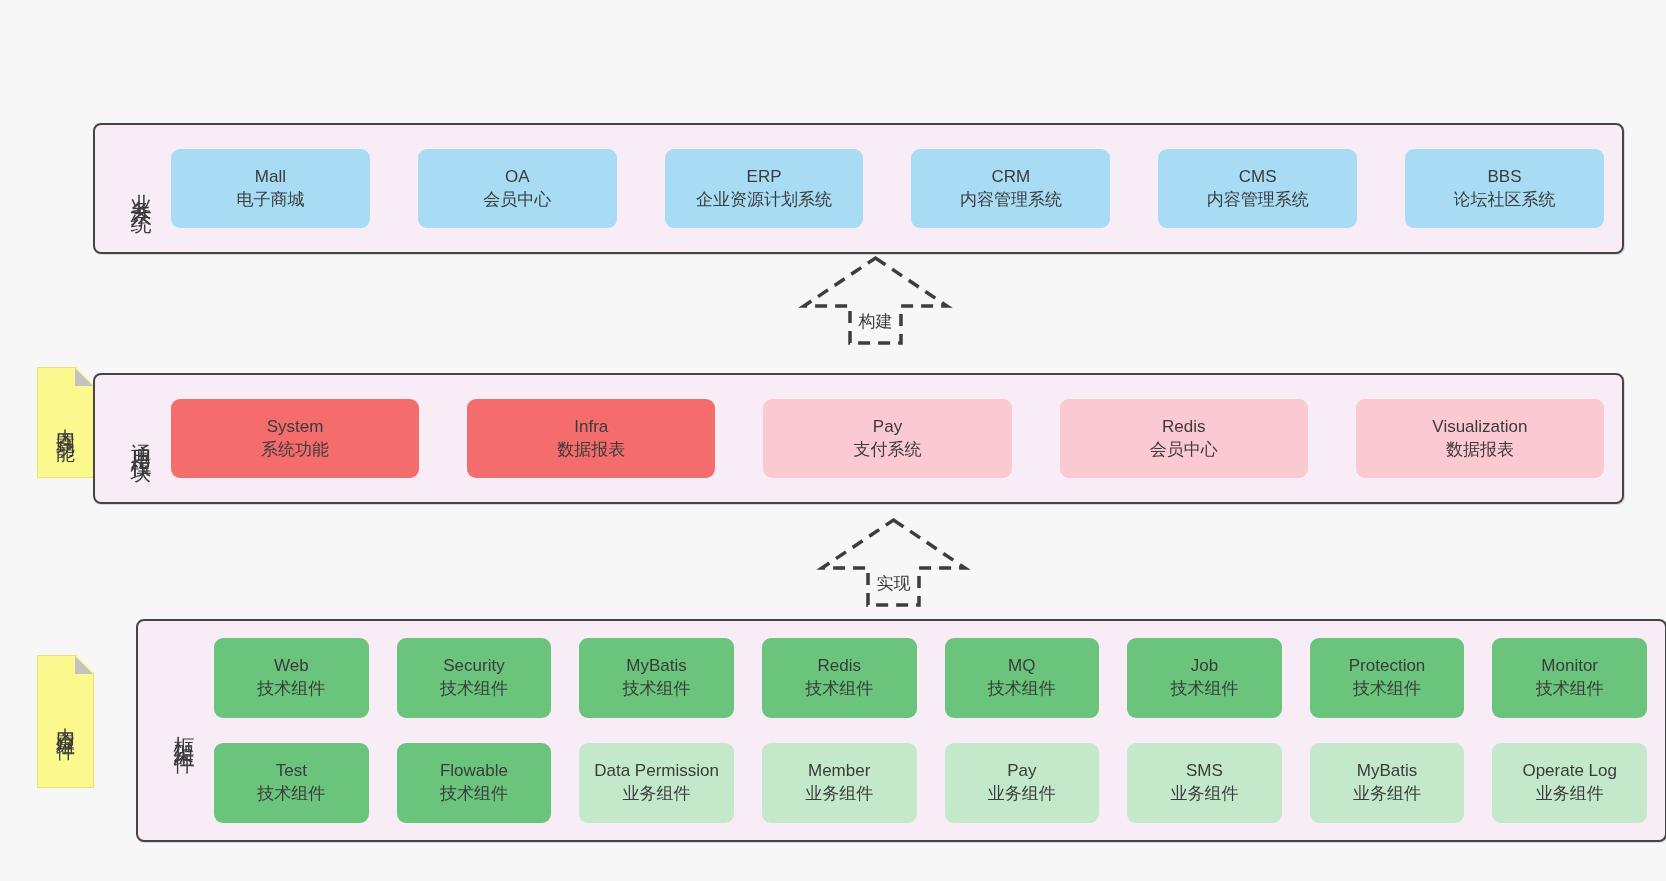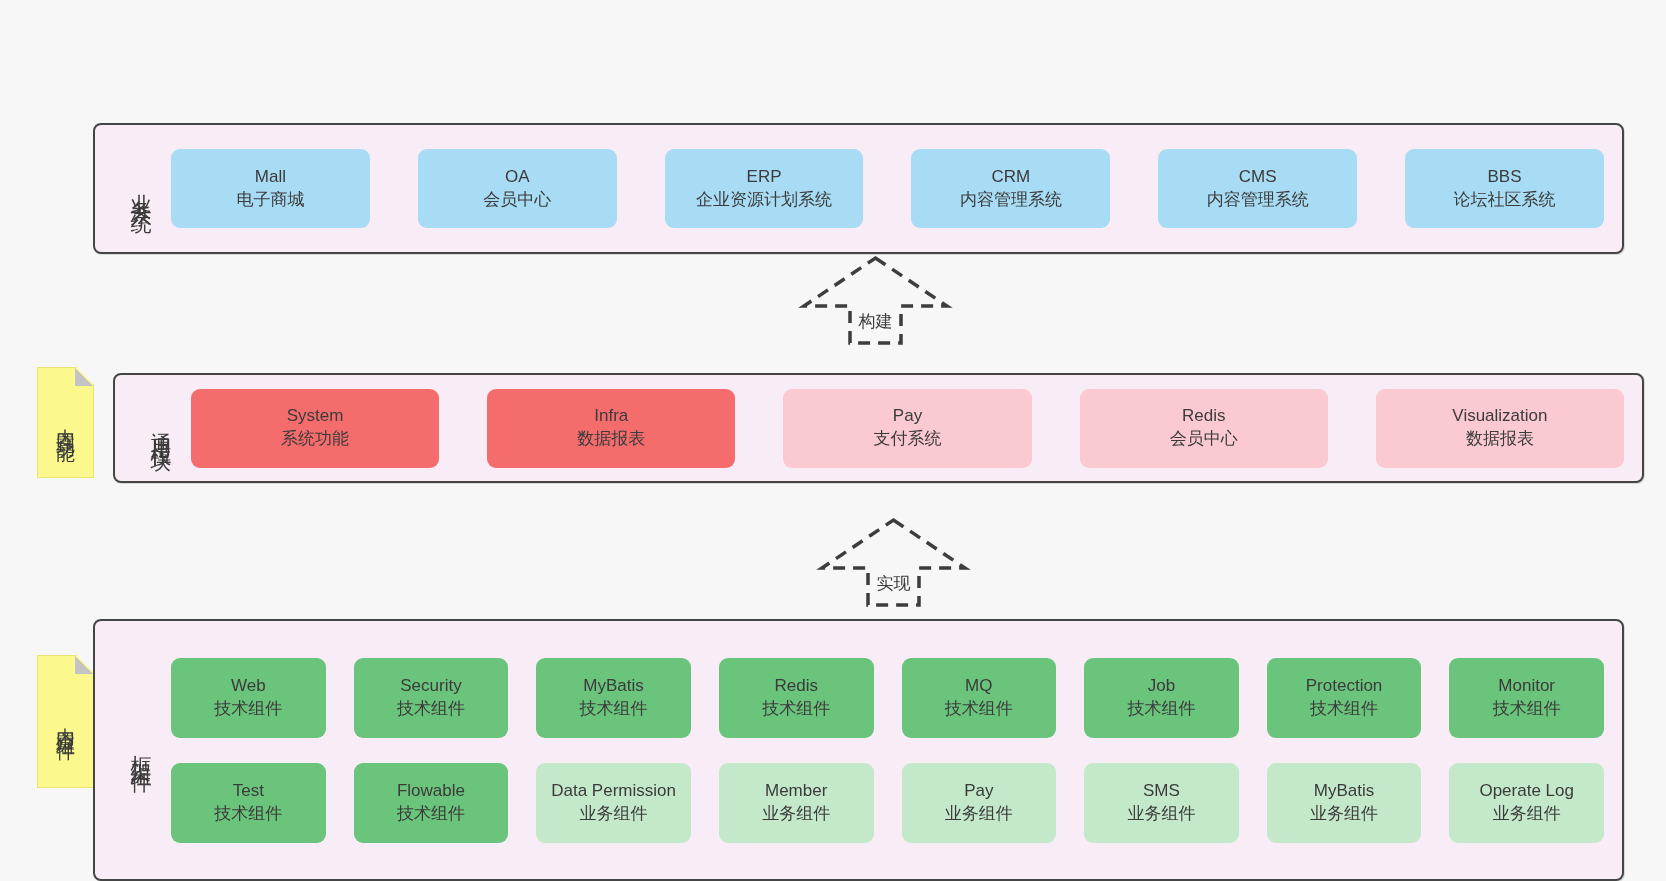--- a/index.html
+++ b/index.html
@@ -20,22 +20,22 @@
     border:2px solid #454545;
     border-radius:8px;
     box-shadow:1px 1px 0 rgba(0,0,0,.12);
     display:flex;
     align-items:center;
     padding:0 18px 0 28px;
     box-sizing:border-box;
     z-index:2;
   }
   #panel-0{top:123px;height:131px;}
-  #panel-1{top:373px;height:110px;margin-left:20px;}
-  #panel-2{top:619px;height:262px;}
+  #panel-1{top:373px;height:131px;}
+  #panel-2{top:619px;height:223px;margin-left:43px;}
 
   .vlabel{
     writing-mode:vertical-rl;
     text-orientation:upright;
     font-size:21px;
     letter-spacing:6px;
     color:#3a3a3a;
     width:36px;
     margin-right:12px;
     text-align:center;

